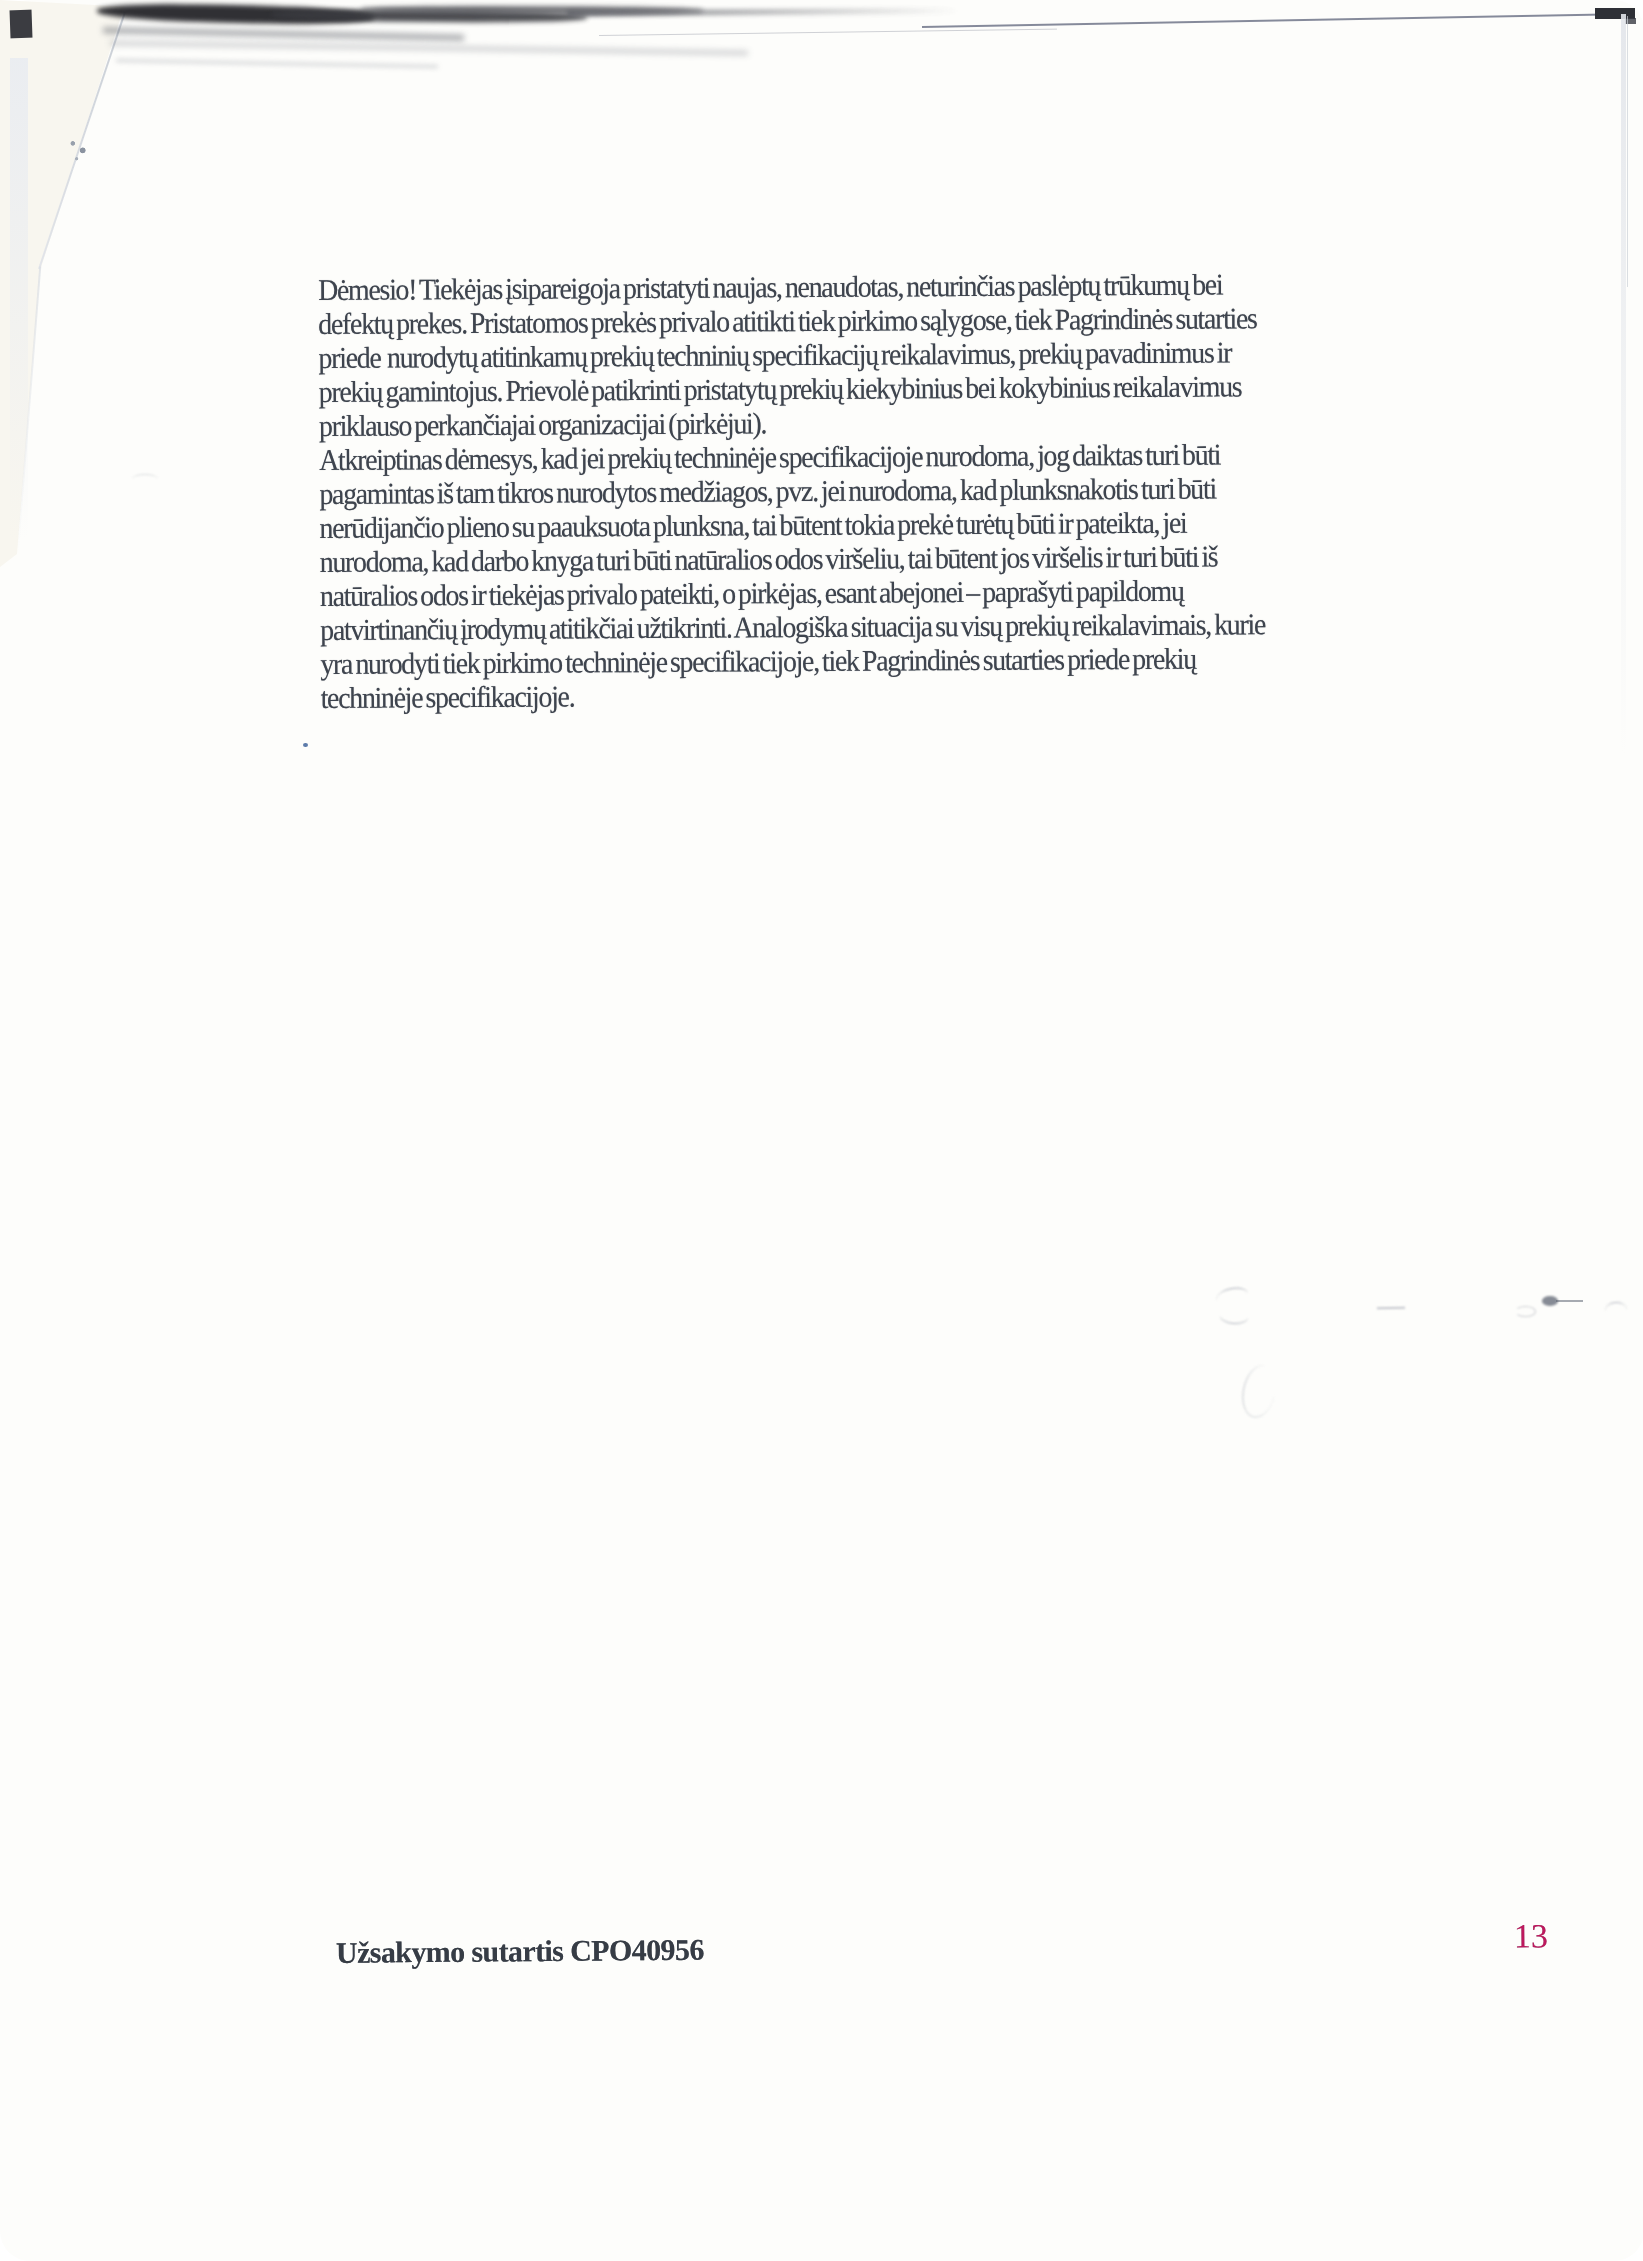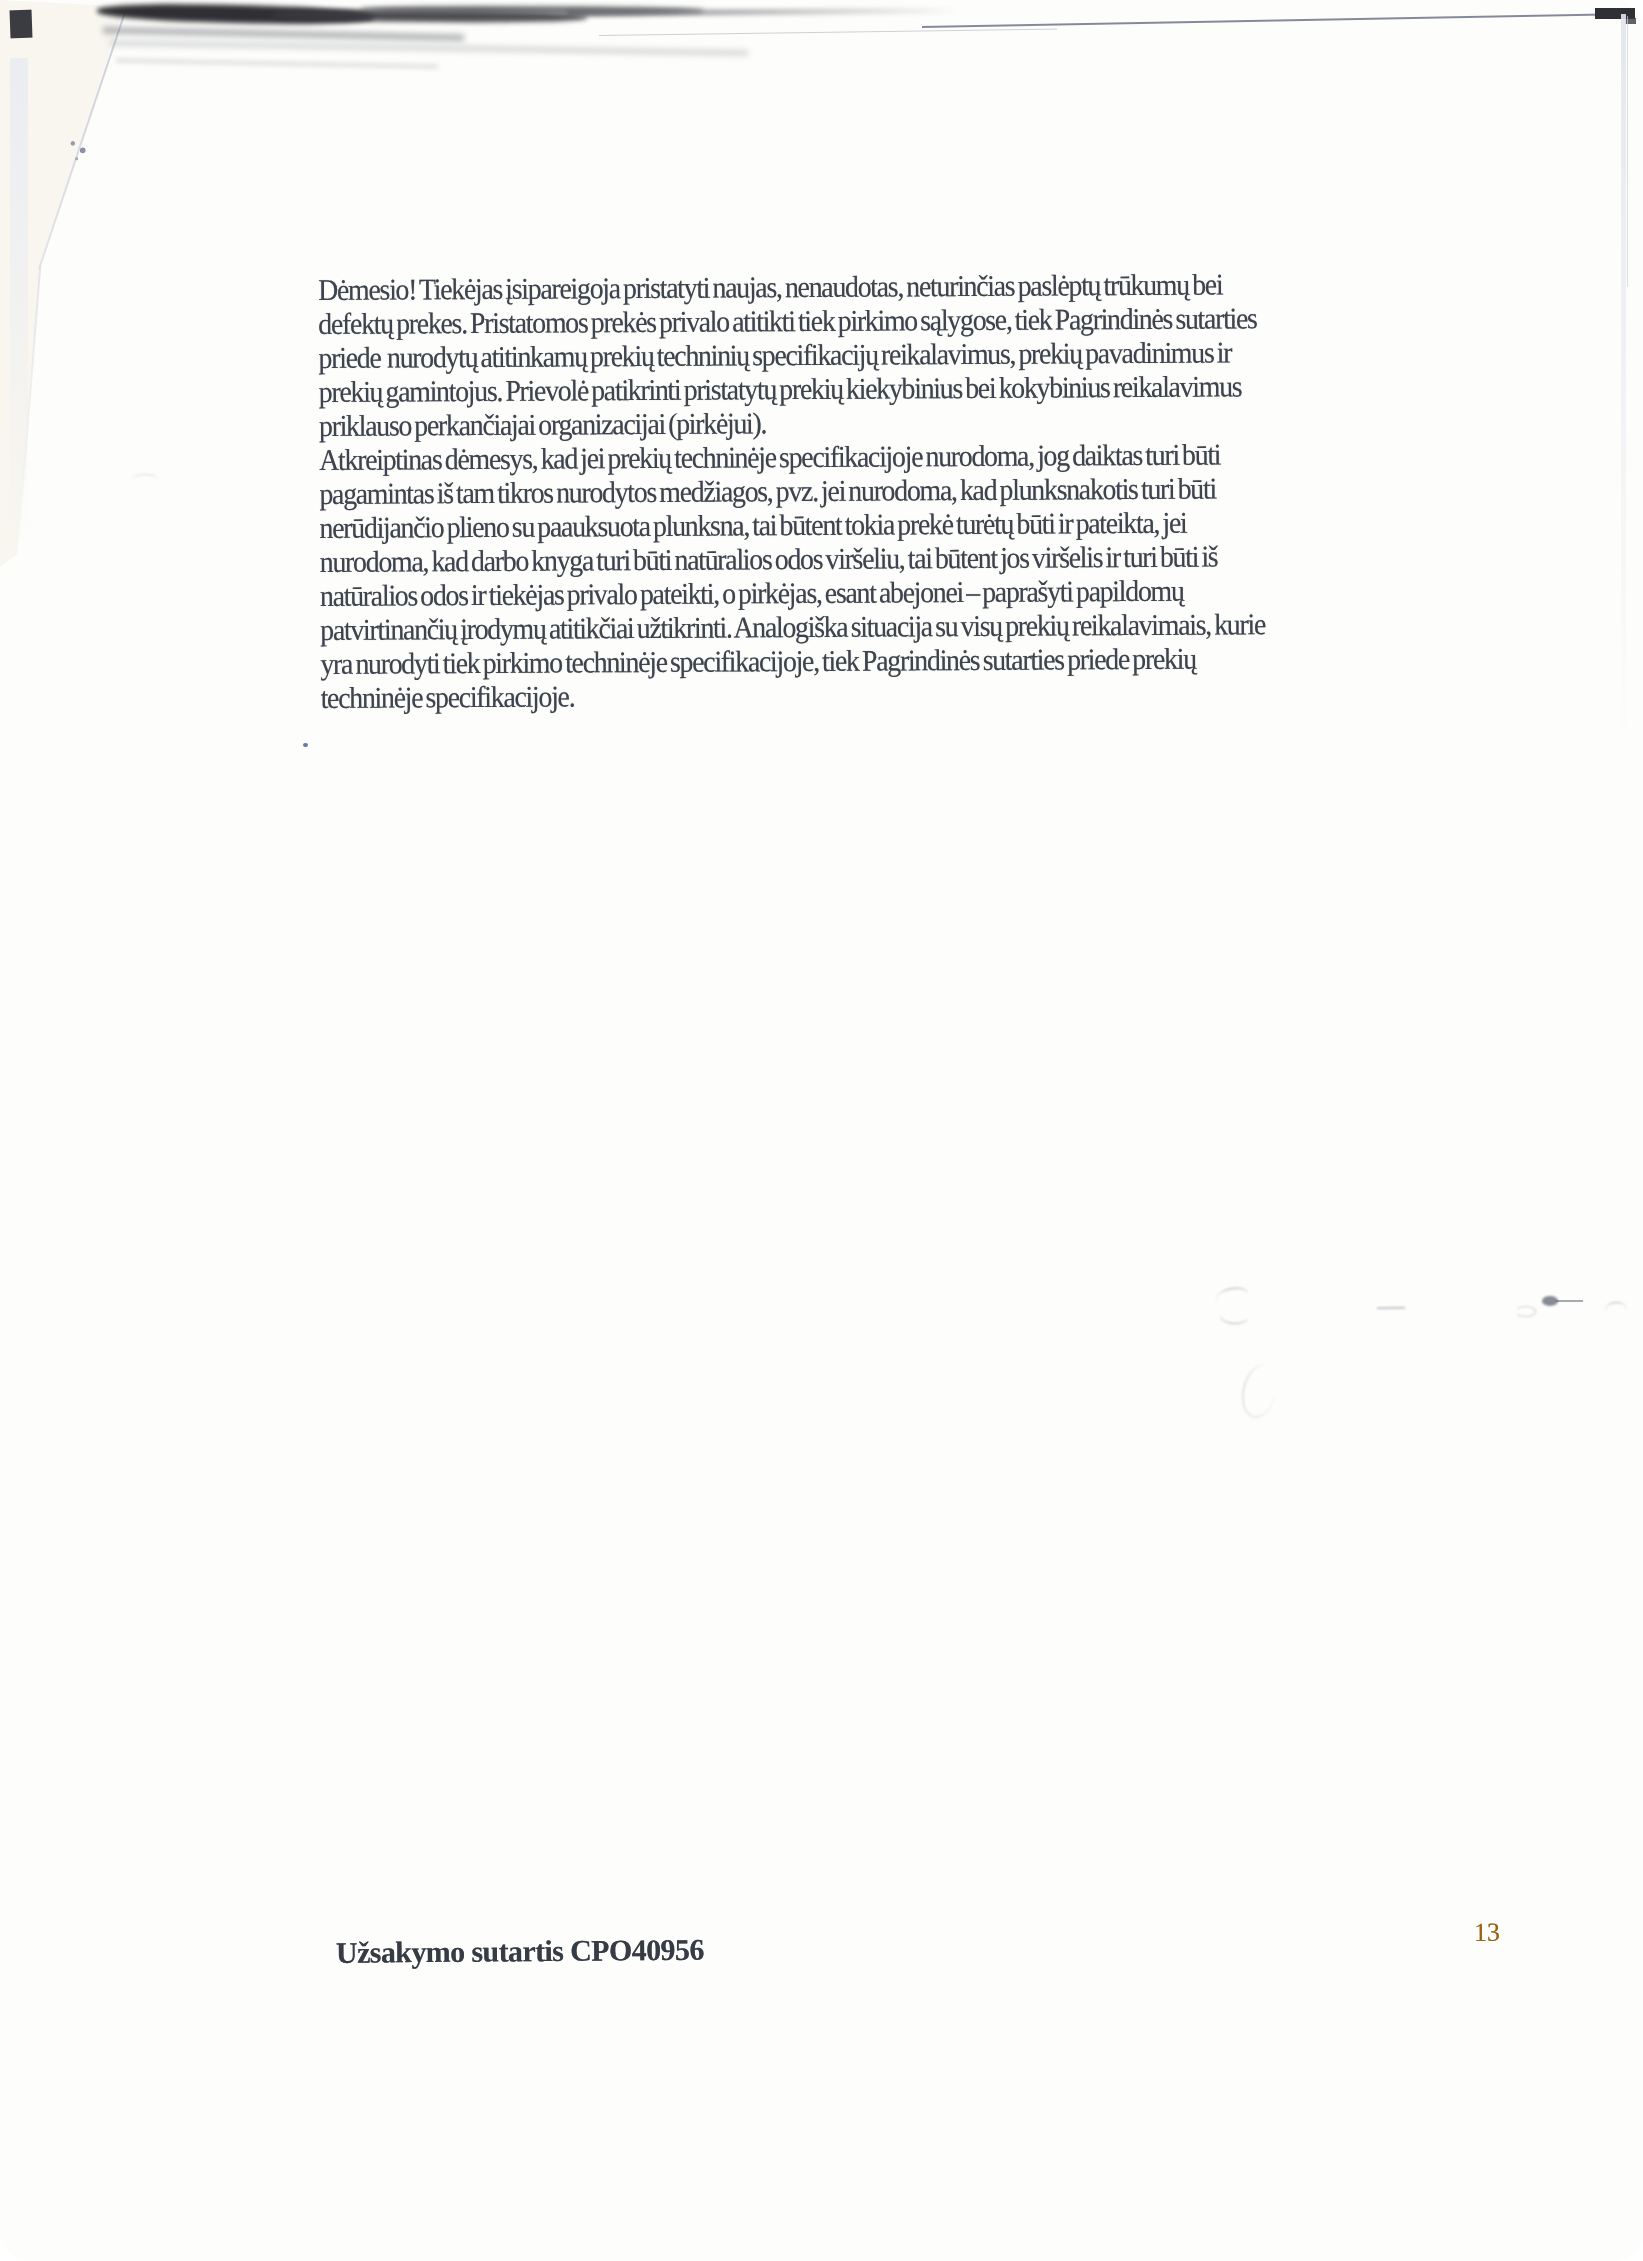--- a/index.html
+++ b/index.html
@@ -186,24 +186,24 @@
     top: 1936px;
     font-weight: bold;
     font-size: 30px;
     letter-spacing: -0.6px;
     color: #363c45;
     text-shadow: 0 0 0.6px rgba(54,60,69,0.6);
     white-space: pre;
   }
   .footer-page {
     position: absolute;
-    left: 1474px;
+    left: 1514px;
     top: 1928px;
-    font-size: 26px;
-    color: #a16207;
+    font-size: 34px;
+    color: #be185d;
     text-shadow: 0 0 0.6px rgba(62,68,78,0.5);
   }
 </style>
 </head>
 <body>
 
 <div class="page">
 
   <div class="corner-fold-bg"></div>
   <div class="left-strip"></div>

